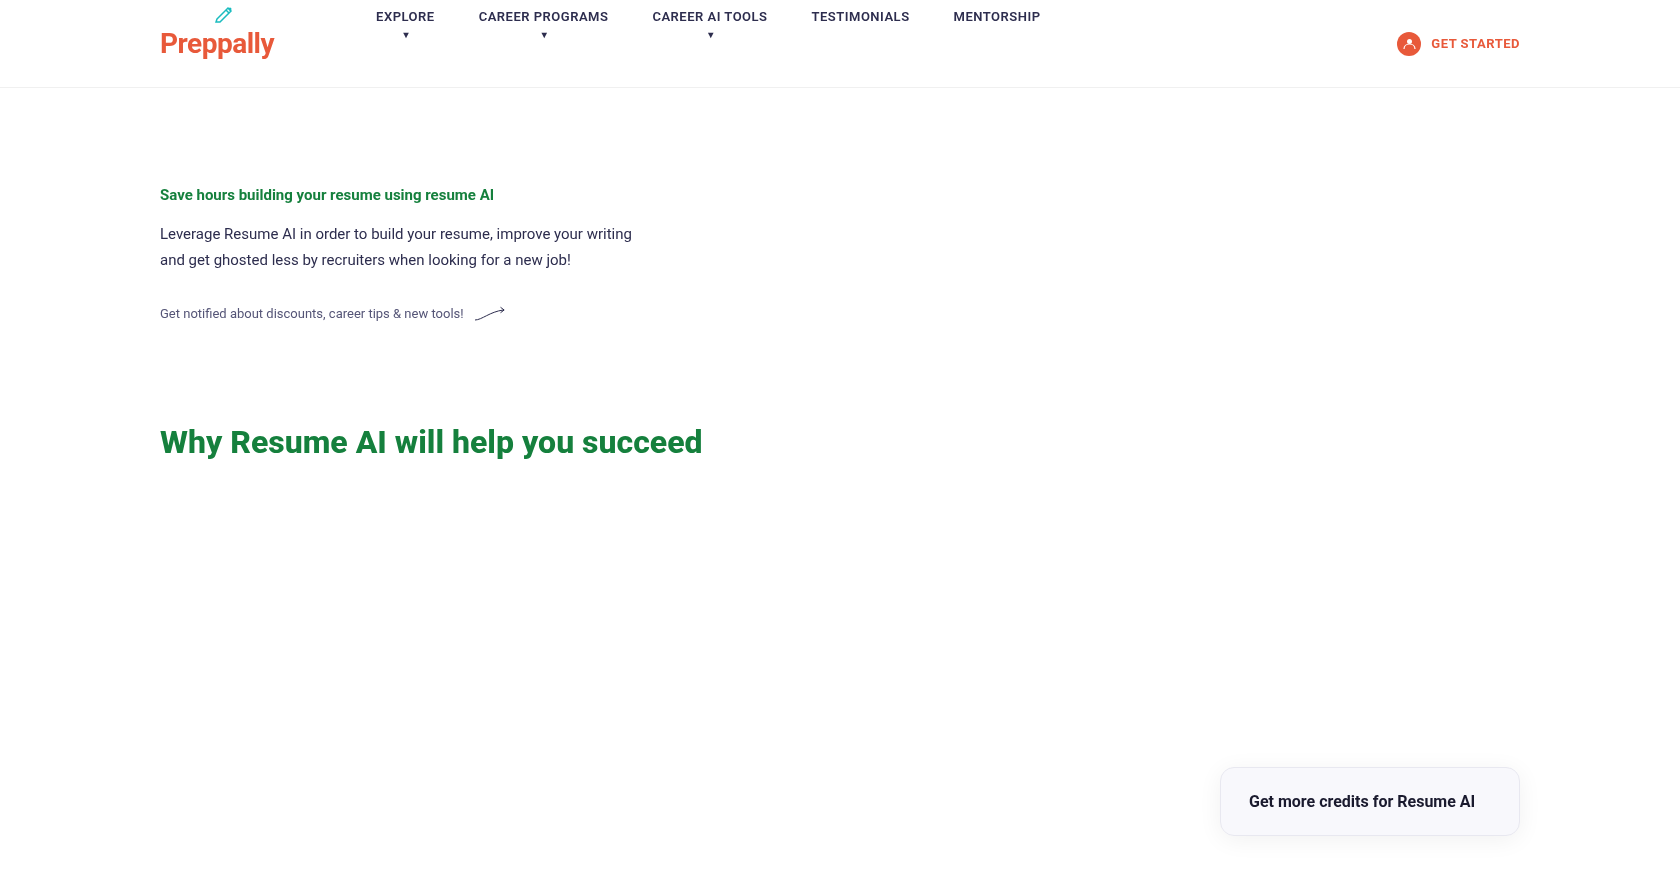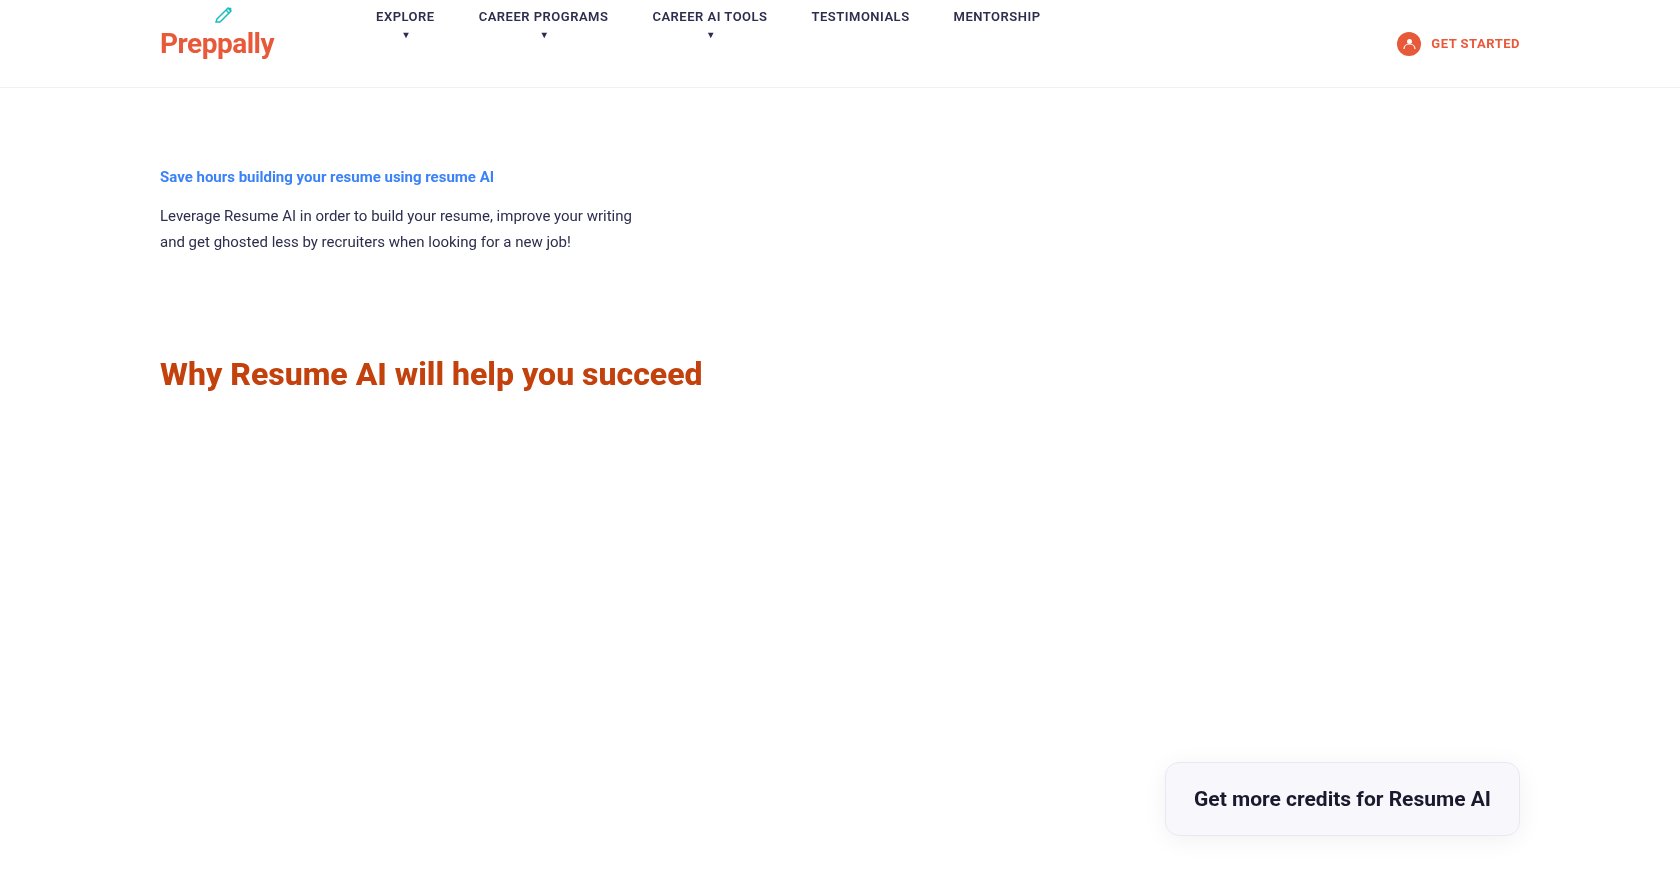--- a/index.html
+++ b/index.html
@@ -119,22 +119,23 @@
       font-size: 46px;
       font-weight: 800;
       color: #1abcbf;
       line-height: 1.15;
       margin-bottom: 32px;
     }
 
     .hero-subtitle {
       font-size: 15px;
       font-weight: 700;
-      color: #3b82f6;
+      color: #15803d;
       margin-bottom: 18px;
+      margin-top: 18px;
     }
 
     .hero-description {
       font-size: 15px;
       font-weight: 400;
       color: #2d2d4e;
       line-height: 1.7;
       margin-bottom: 30px;
       max-width: 480px;
     }
@@ -156,39 +157,39 @@
     }
 
     
     .why-section {
       padding-top: 20px;
     }
 
     .why-title {
       font-size: 32px;
       font-weight: 800;
-      color: #c2410c;
+      color: #15803d;
       margin-bottom: 30px;
     }
 
     
     .credits-card {
       position: fixed;
       right: 160px;
       bottom: 40px;
       background: #f8f8fc;
       border: 1px solid #e8e8f0;
       border-radius: 14px;
       padding: 24px 28px;
       min-width: 300px;
       box-shadow: 0 4px 24px rgba(0,0,0,0.06);
     }
 
     .credits-card-title {
-      font-size: 21px;
+      font-size: 16px;
       font-weight: 700;
       color: #1a1a2e;
     }
   </style>
 </head>
 <body>
 
 <header>
 
   <div class="logo">
@@ -239,20 +240,27 @@
     </div>
   </nav>
 </header>
 
 <main>
 
   <section class="hero-section">
     <p class="hero-subtitle">Save hours building your resume using resume AI</p>
     <p class="hero-description">Leverage Resume AI in order to build your resume, improve your writing and get ghosted less by recruiters when looking for a new job!</p>
 
+    <div class="hero-notification">
+      <span>Get notified about discounts, career tips &amp; new tools!</span>
+      <svg class="arrow-curve" width="40" height="24" viewBox="0 0 40 24" fill="none" xmlns="http://www.w3.org/2000/svg">
+        <path d="M2 18 C10 18, 20 8, 36 6" stroke="#2d2d4e" stroke-width="1.2" fill="none"></path>
+        <path d="M33 3 L37 6 L33 9" stroke="#2d2d4e" stroke-width="1.2" fill="none" stroke-linecap="round"></path>
+      </svg>
+    </div>
   </section>
 
   <section class="why-section">
     <h2 class="why-title">Why Resume AI will help you succeed</h2>
   </section>
 
 </main>
 
 <div class="credits-card">
   <div class="credits-card-title">Get more credits for Resume AI</div>

